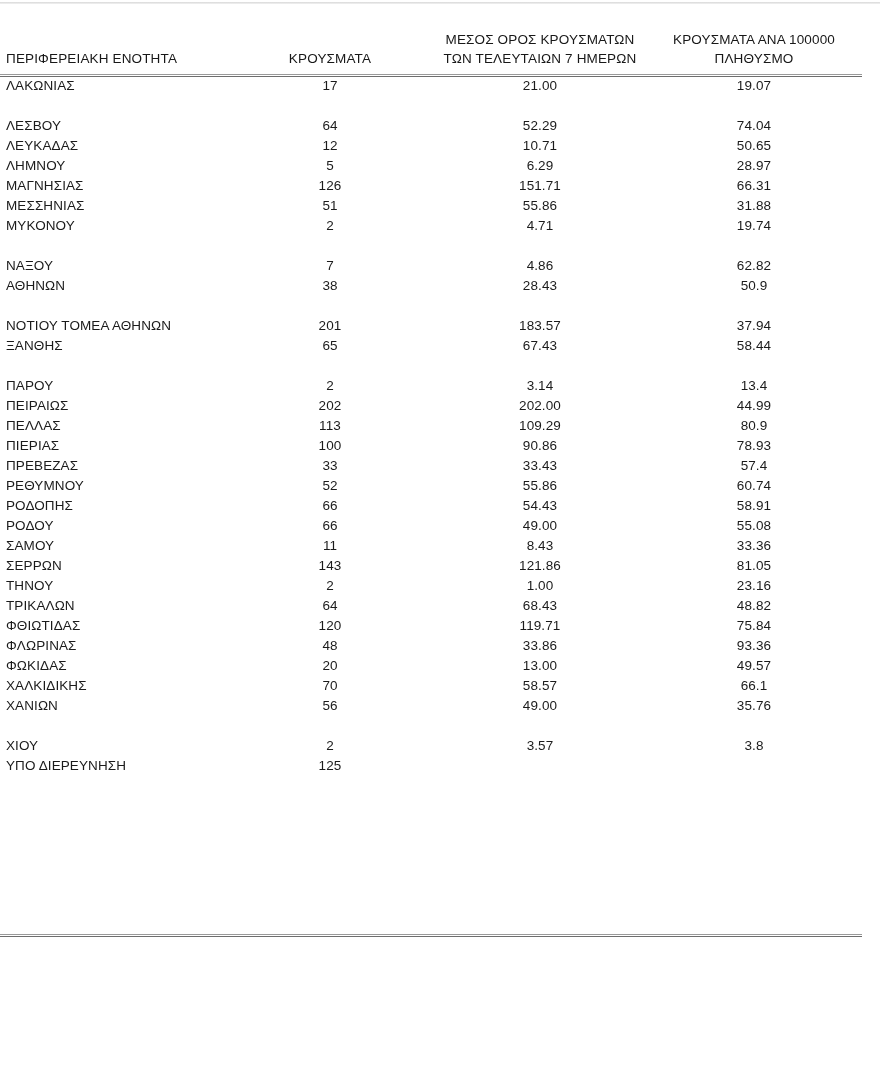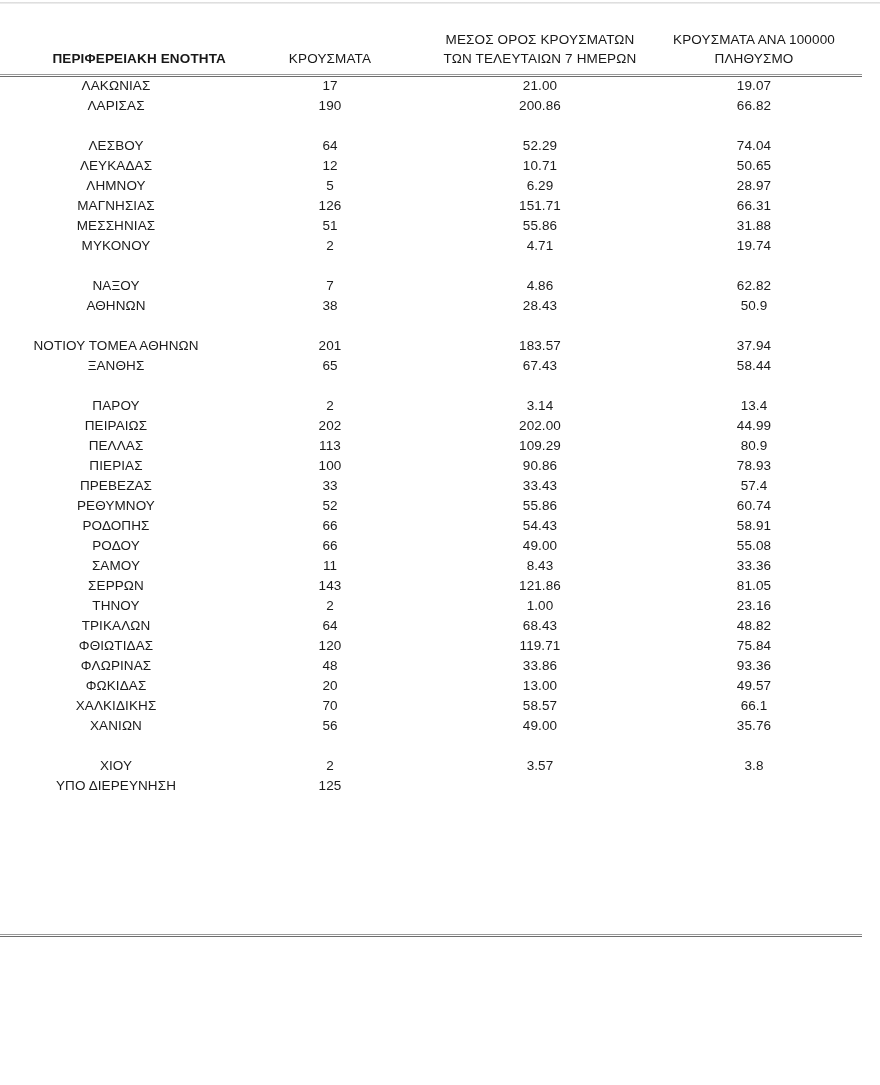--- a/index.html
+++ b/index.html
@@ -55,23 +55,22 @@
     vertical-align: bottom;
     text-align: center;
     color: #181818;
     line-height: 19px;
   }
   thead th .hl {
     display: block;
     white-space: nowrap;
   }
   thead th.h-name {
-    text-align: right;
+    text-align: left;
     padding-left: 6px;
-    font-weight: bold;
   }
   thead tr.header-row th {
     padding-bottom: 4px;
   }
   
   .rule {
     position: absolute;
     left: 0;
     width: 862px;
     height: 3px;
@@ -87,21 +86,21 @@
     font-size: 13.5px;
     line-height: 20px;
     height: 20px;
     padding: 0;
     text-align: center;
     color: #1b1b1b;
     letter-spacing: 0.1px;
     white-space: nowrap;
   }
   tbody td.name {
-    text-align: center;
+    text-align: left;
     padding-left: 6px;
   }
   tbody tr.spacer td {
     height: 20px;
     line-height: 20px;
     font-size: 13.5px;
   }
   tbody tr:first-child td { padding-top: 4px; }
 </style>
 </head>
@@ -138,26 +137,20 @@
           </th>
         </tr>
       </thead>
       <tbody id="table-body">
           <tr>
             <td class="name">ΛΑΚΩΝΙΑΣ</td>
             <td>17</td>
             <td>21.00</td>
             <td>19.07</td>
           </tr>
-          <tr>
-            <td class="name">ΛΑΡΙΣΑΣ</td>
-            <td>190</td>
-            <td>200.86</td>
-            <td>66.82</td>
-          </tr>
           <tr class="spacer">
             <td colspan="4">&nbsp;</td>
           </tr>
           <tr>
             <td class="name">ΛΕΣΒΟΥ</td>
             <td>64</td>
             <td>52.29</td>
             <td>74.04</td>
           </tr>
           <tr>

